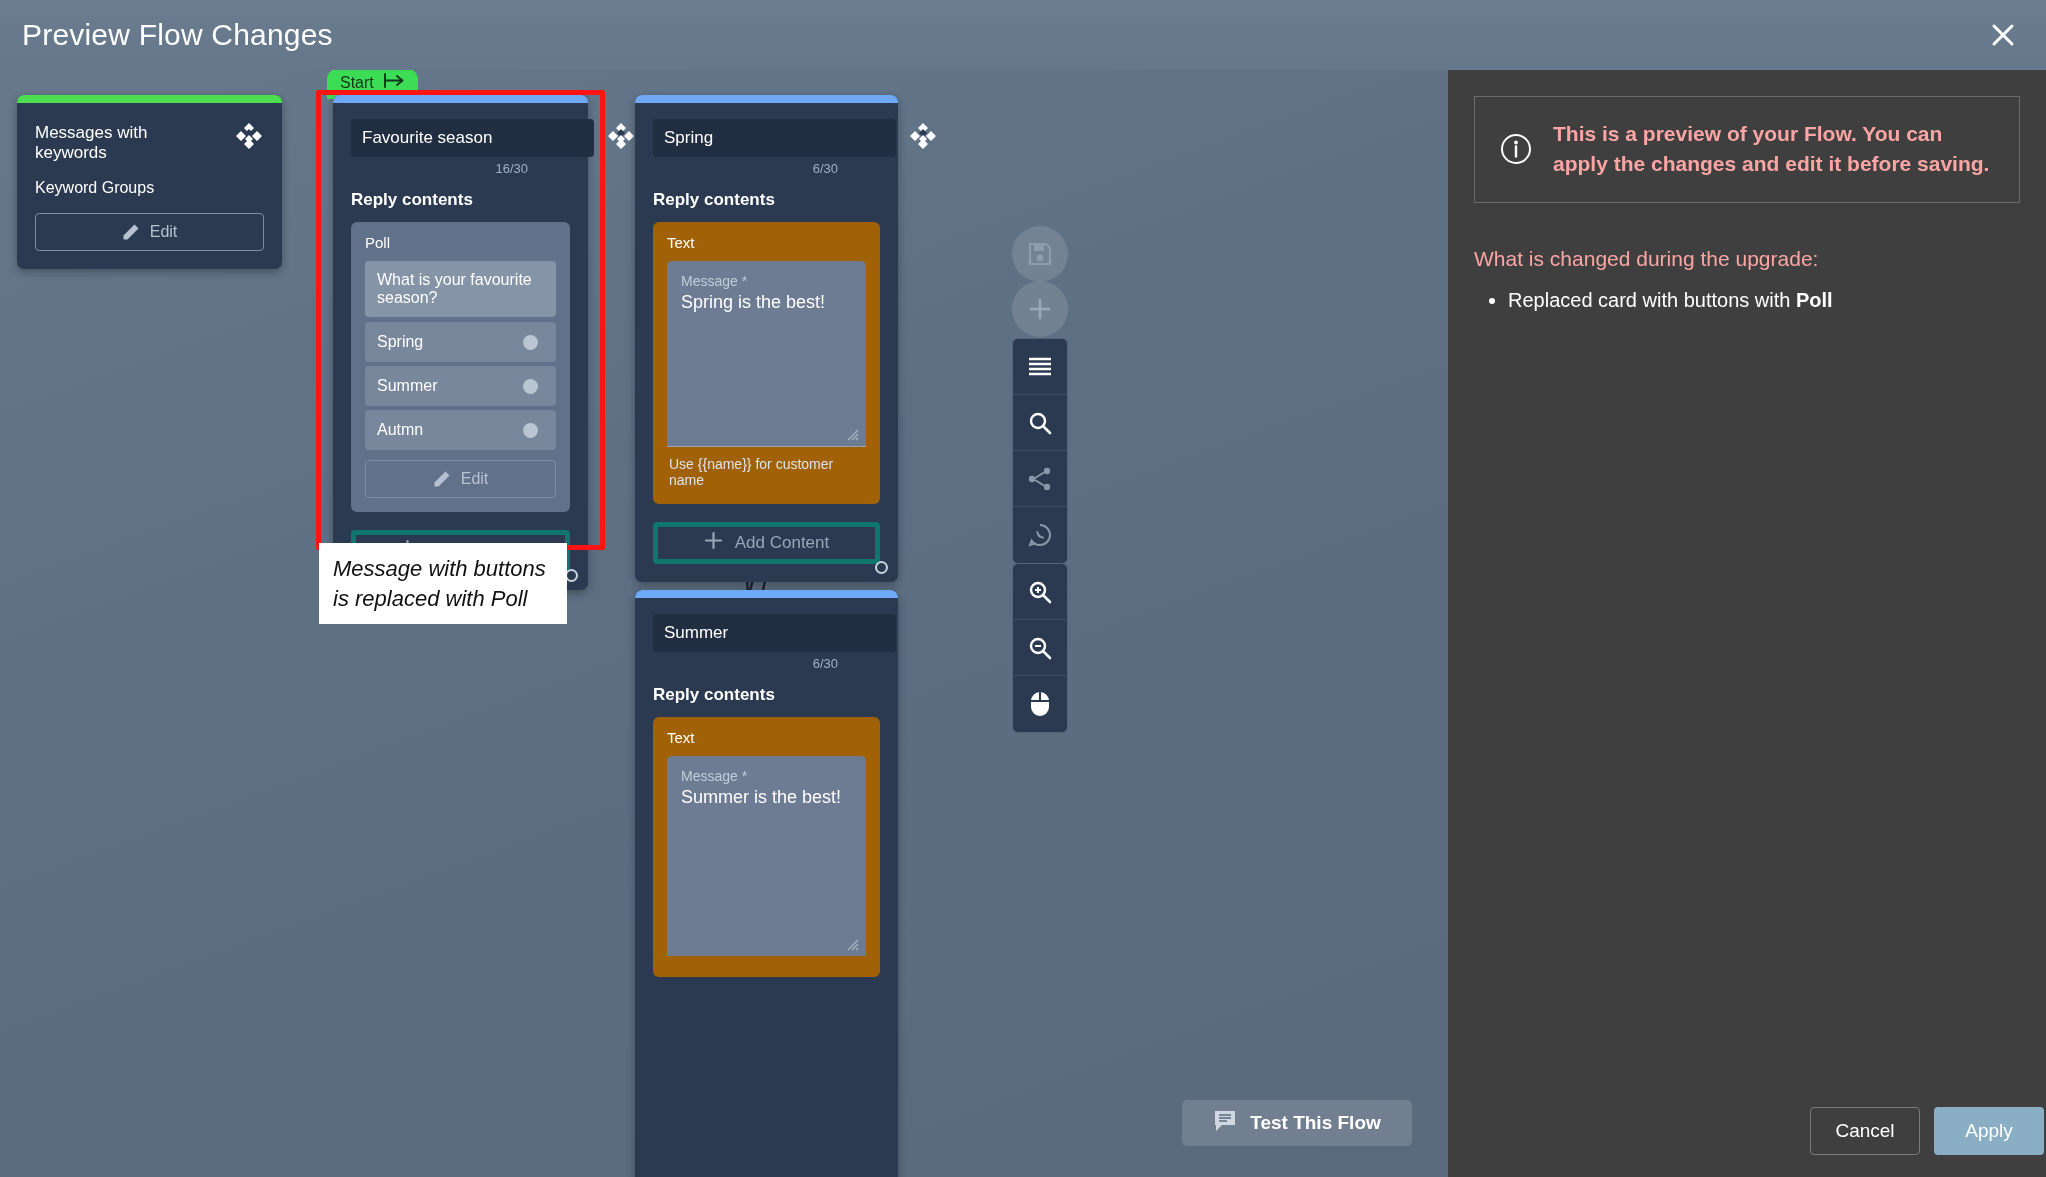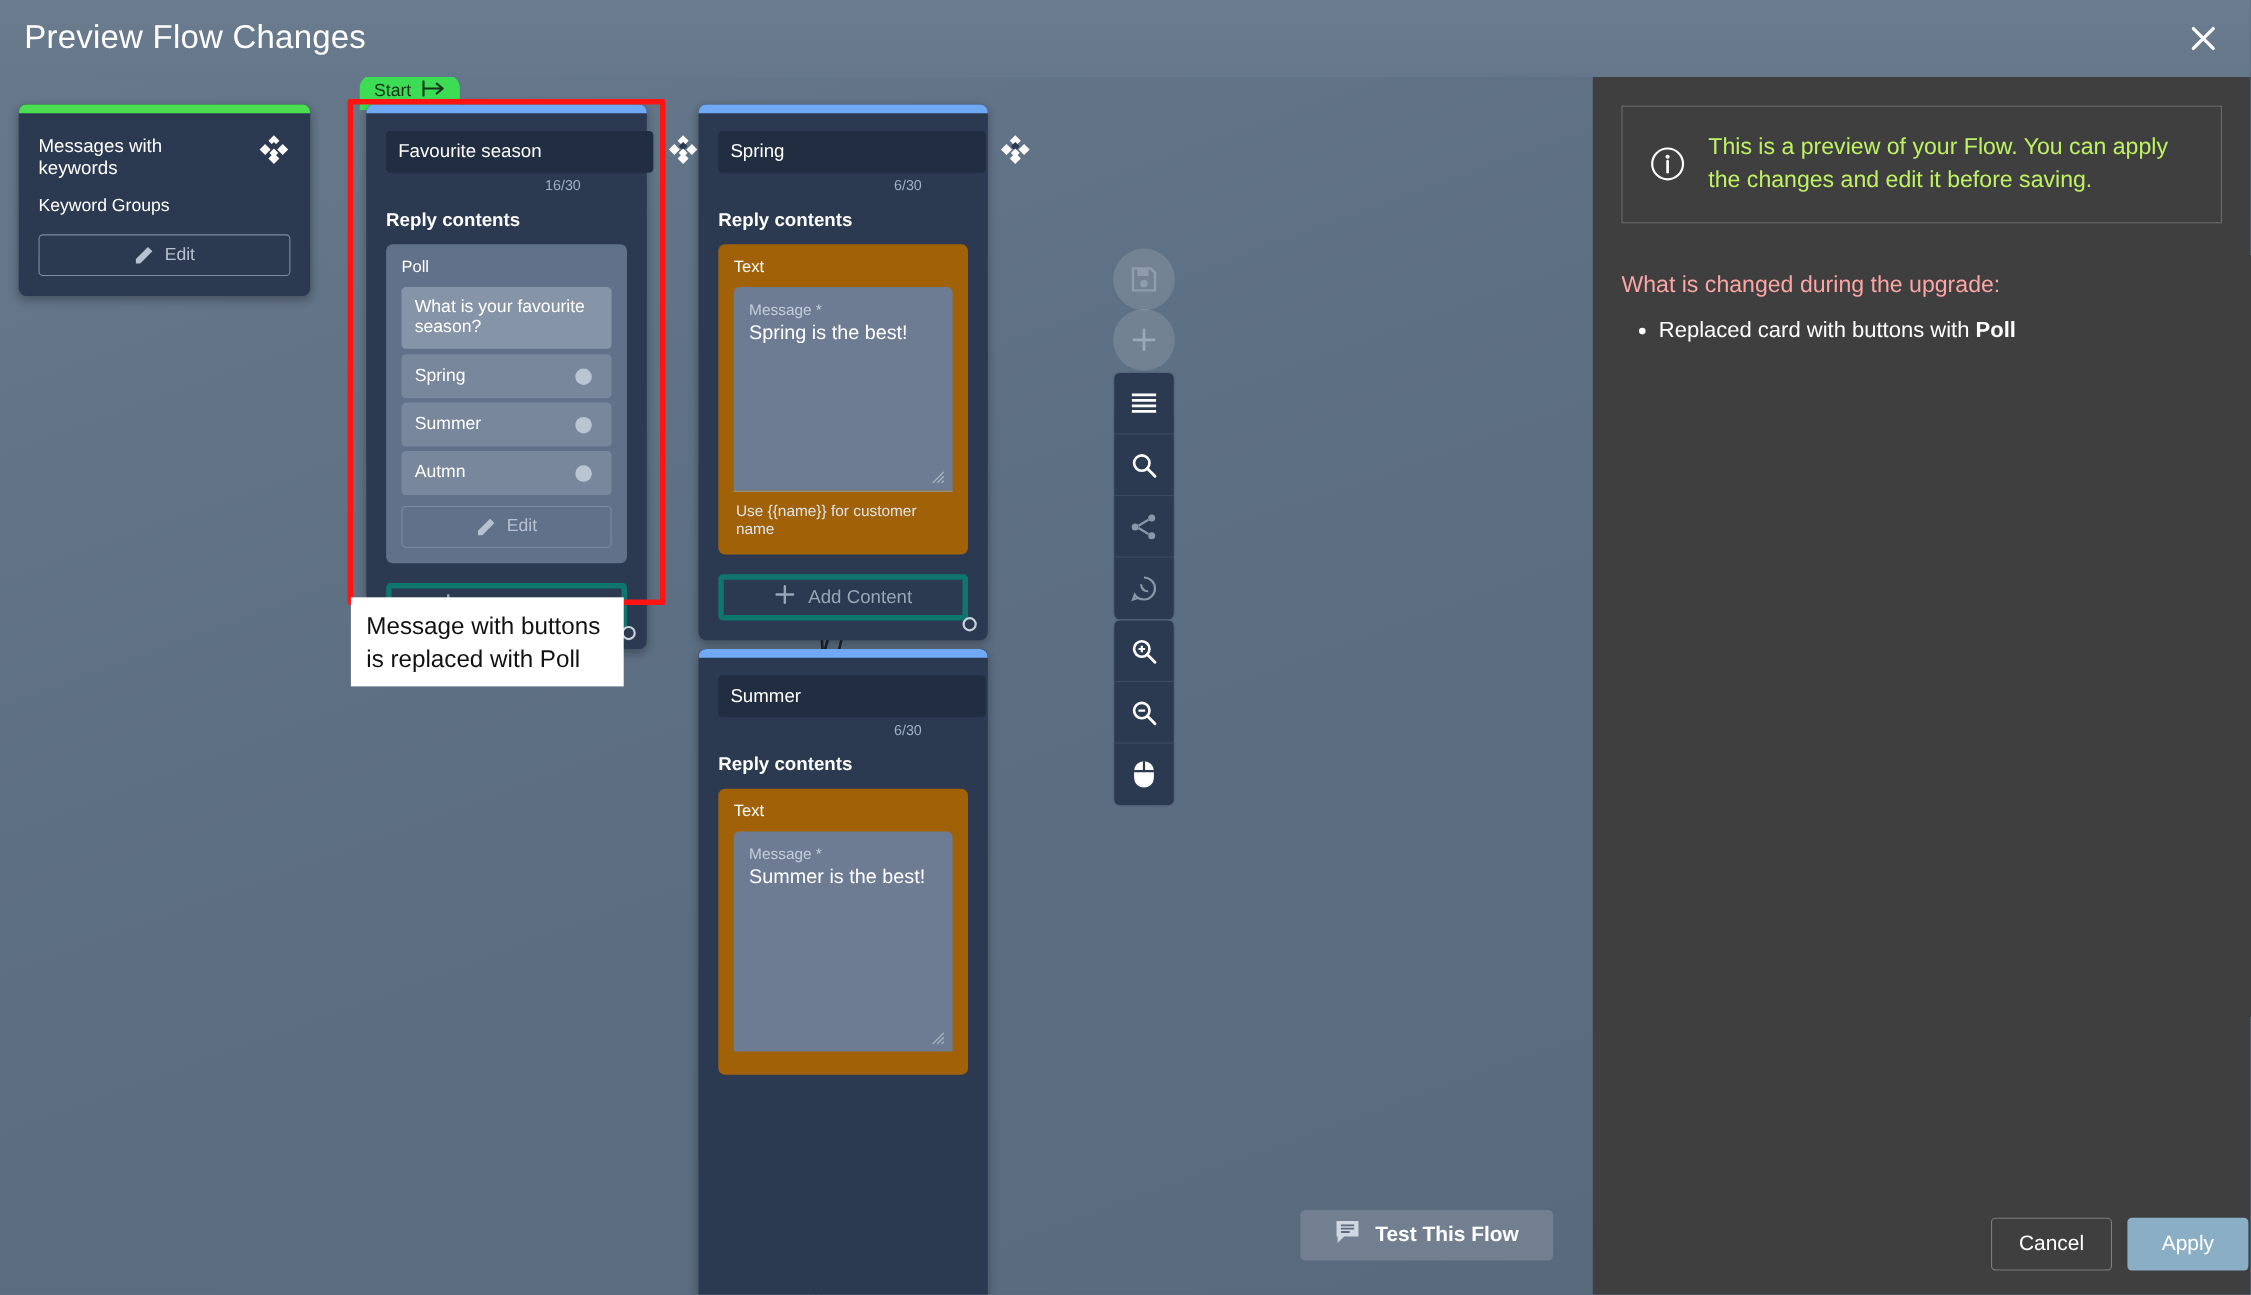--- a/index.html
+++ b/index.html
@@ -204,20 +204,21 @@
     border-radius: 2px;
     pointer-events: none;
   }
   .callout {
     position: absolute;
     background: #ffffff;
     color: #111111;
     font-size: 22px;
     line-height: 1.35;
     padding: 11px 14px;
+    font-style: italic;
   }
 
   
   .tool-fab {
     position: absolute;
     width: 56px; height: 56px; border-radius: 50%;
     background: rgba(255,255,255,.13);
     display: flex; align-items: center; justify-content: center;
     cursor: pointer;
   }
@@ -255,21 +256,21 @@
     width: 598px; height: 1107px;
     background: #3f3f3f;
   }
   .info-box {
     margin: 26px 26px 0 26px;
     border: 1px solid #6a6a6a;
     padding: 22px 24px;
     display: flex; align-items: center; gap: 20px;
   }
   .info-icon { flex: 0 0 auto; width: 34px; height: 34px; }
-  .info-text { color: #bef264; font-size: 21px; line-height: 1.45; }
+  .info-text { color: #fca5a5; font-size: 21px; line-height: 1.45; font-weight: bold; }
 
   .changes-title {
     color: #fca5a5; font-size: 21px;
     margin: 44px 26px 14px 26px;
   }
   .changes-list { margin: 0 26px; padding-left: 34px; }
   .changes-list li {
     color: #ffffff; font-size: 20px; line-height: 1.5;
   }
   .changes-list li b { font-weight: bold; }

